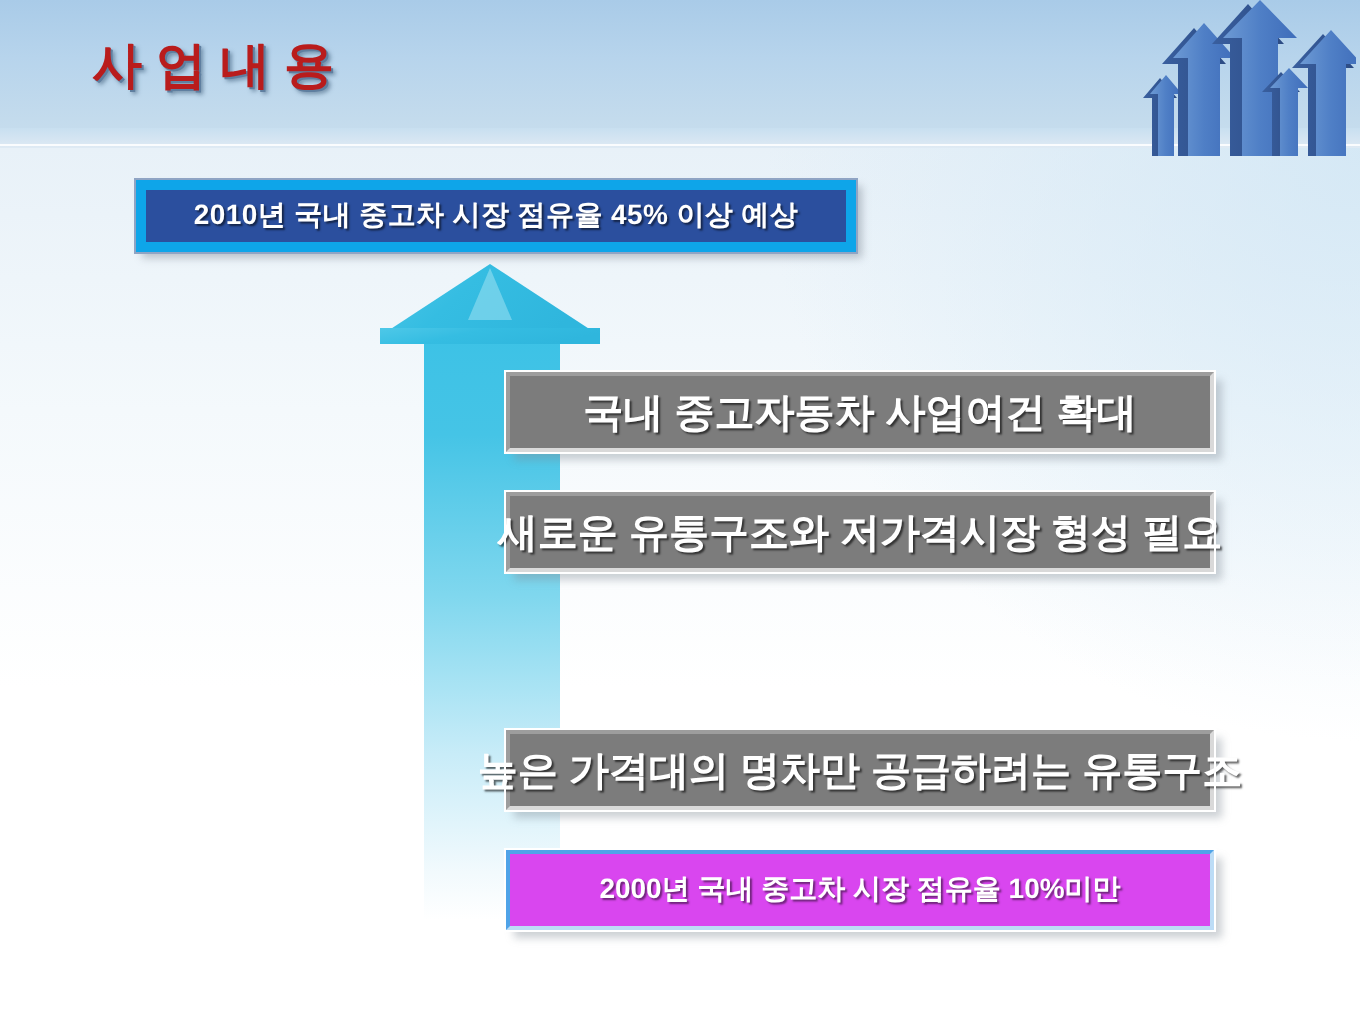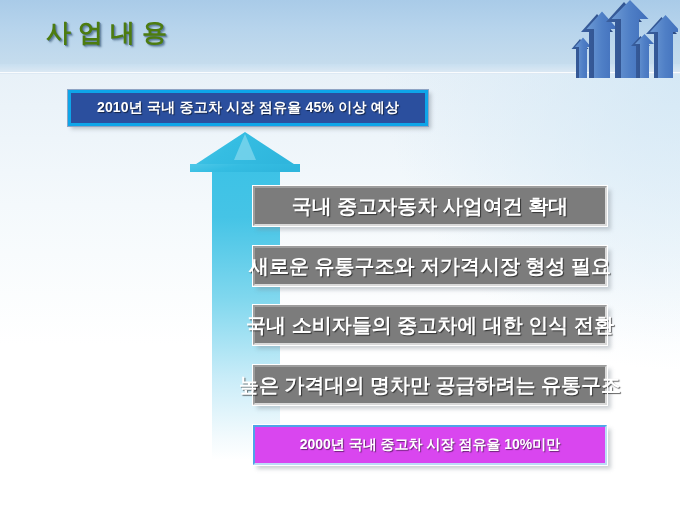--- a/index.html
+++ b/index.html
@@ -51,21 +51,21 @@
     background: rgba(255,255,255,0.85);
   }
 
   
   .title {
     position: absolute;
     left: 46px; top: 16px;
     font-size: 25px;
     font-weight: bold;
     letter-spacing: 7px;
-    color: #4d7c0f;
+    color: #b91c1c;
     text-shadow: 1px 1px 0 #5f7fa0, 2px 2px 2px rgba(50,80,110,0.55);
     white-space: nowrap;
   }
 
   
   .corner-arrows {
     position: absolute;
     right: 2px; top: 0px;
     width: 108px; height: 78px;
   }
@@ -87,21 +87,21 @@
     font-weight: bold;
     color: #ffffff;
     white-space: nowrap;
   }
 
   
   .box-top {
     left: 68px; top: 90px;
     width: 360px; height: 36px;
     background: #2b4f9e;
-    border: 3px solid #0ea5e9;
+    border: 5px solid #0ea5e9;
     outline: 1px solid #8fa4c4;
     font-size: 14px;
     letter-spacing: 0.2px;
     text-shadow: 1px 1px 1px rgba(0,0,0,0.55);
     box-shadow: 3px 3px 4px rgba(120,130,145,0.45);
   }
 
   
   .box-grey {
     left: 253px;
@@ -214,23 +214,20 @@
   </div>
 
   <div class="box box-grey" style="top:186px;">
     <span>국내 중고자동차 사업여건 확대</span>
   </div>
 
   <div class="box box-grey" style="top:246px;">
     <span>새로운 유통구조와 저가격시장 형성 필요</span>
   </div>
 
-  <div class="box box-grey" style="top:305px;">
-    <span>국내 소비자들의 중고차에 대한 인식 전환</span>
-  </div>
 
   <div class="box box-grey" style="top:365px;">
     <span>높은 가격대의 명차만 공급하려는 유통구조</span>
   </div>
 
   <div class="box box-blue" style="top:425px;">
     <span>2000년 국내 중고차 시장 점유율 10%미만</span>
   </div>
 
 </div>

